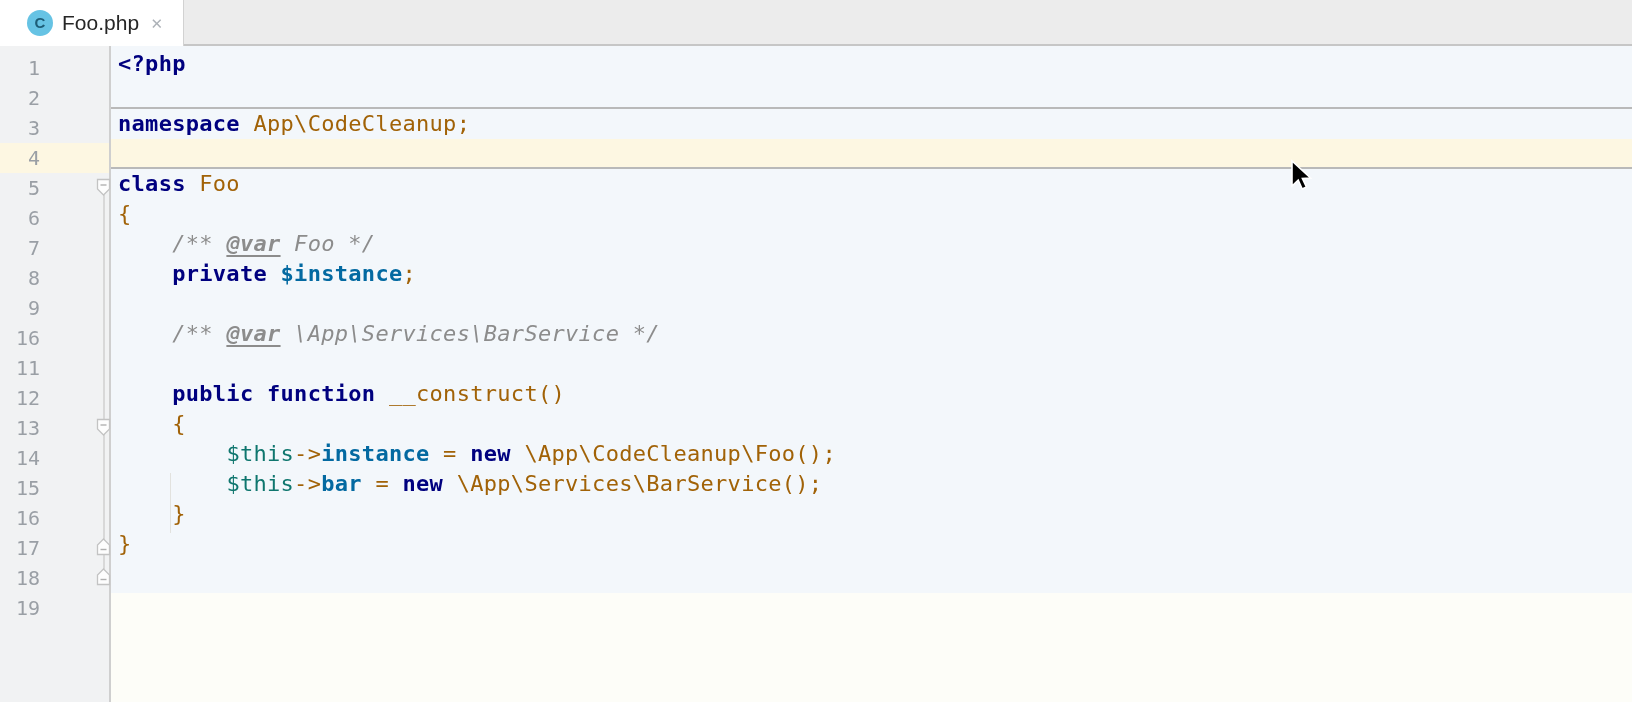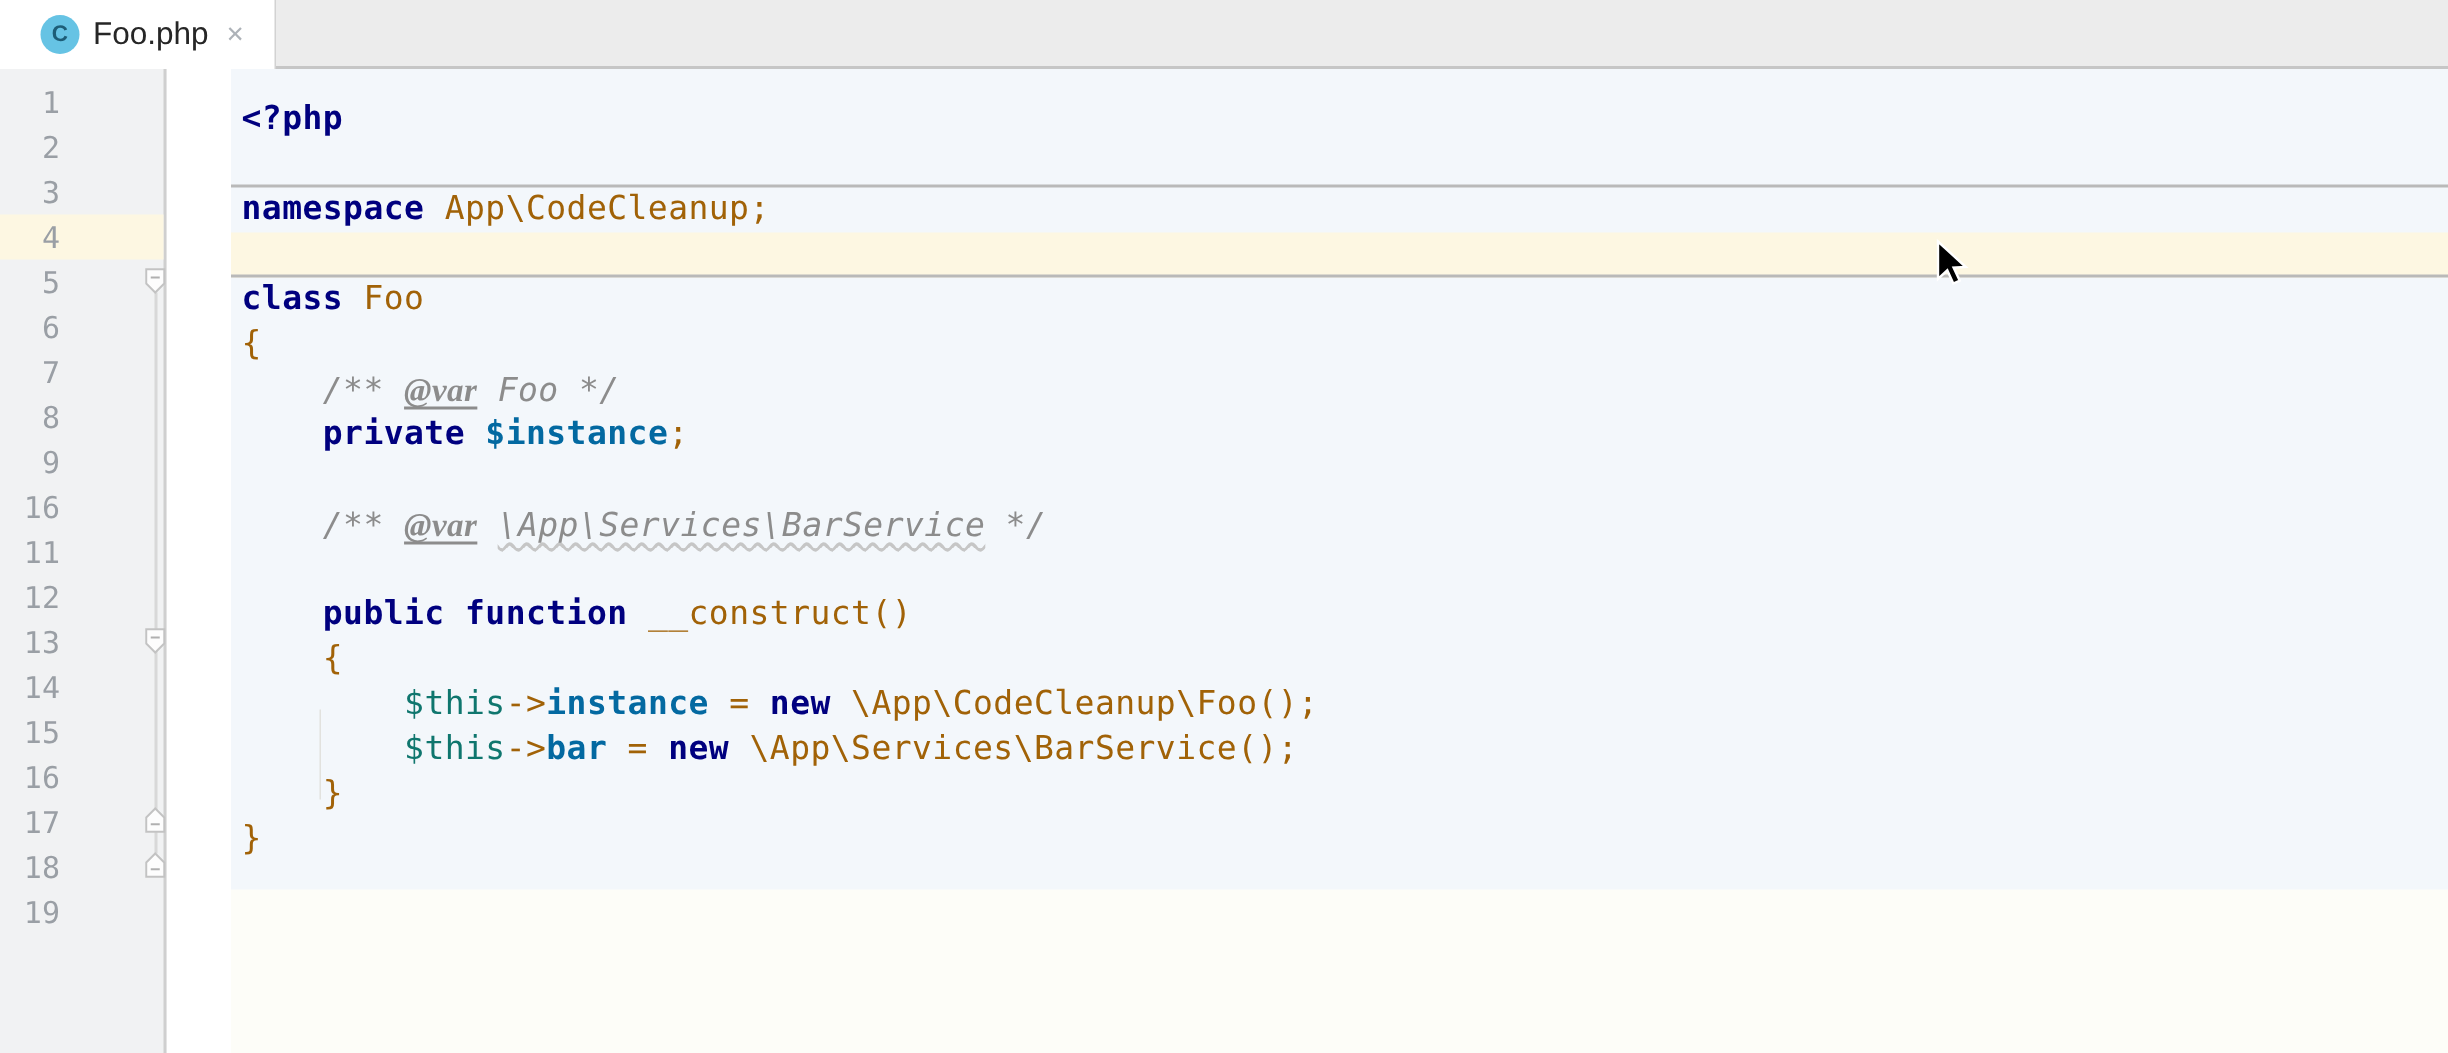--- a/index.html
+++ b/index.html
@@ -24,34 +24,34 @@
   .gutter { position:relative; width:111px; height:656px; background:#f1f2f3;
             border-right:2px solid #cfcfcf; padding-top:7px; flex:0 0 111px; z-index:2; }
   .gutter-line { height:30px; line-height:30px; font-family:"DejaVu Sans Mono", monospace;
                  font-size:20px; color:#9a9fa5; position:relative; }
   .gutter-line .num { display:inline-block; width:40px; text-align:right; }
   .gutter-line.caret { background:#fdf7e2; }
 
   .fold-marker { position:absolute; left:96px; width:15px; height:18px; z-index:3; }
   .fold-connector { position:absolute; left:103px; width:2px; background:#d8d8d8; z-index:1; }
 
-  .code { position:relative; flex:1; height:656px; background:#fdfdf8; padding-top:19px;margin-left:43px; }
+  .code { position:relative; flex:1; height:656px; background:#fdfdf8; padding-top:3px; }
   .php-bg { position:absolute; left:0; top:0; width:100%; height:547px; background:#f3f7fb; }
   .code-line { position:relative; height:30px; line-height:30px; white-space:pre;
                font-family:"DejaVu Sans Mono", monospace; font-size:22px;
                letter-spacing:0.3px; color:#000; padding-left:7px; }
   .code-line.caret { background:#fdf7e2; }
   .code-line.sep { box-shadow: inset 0 -2px 0 #b9b9b9; }
 
   
   .k  { color:#00007f; font-weight:bold; }
   .p  { color:#a16207; }
   .c  { color:#8c8c8c; font-style:italic; }
-  .ct { color:#8c8c8c; font-style:italic; font-weight:bold; text-decoration:underline; text-underline-offset:4px;font-family:Liberation Serif, serif; }
-  .cw { color:#8c8c8c; font-style:italic; text-decoration:underline; text-decoration-style:wavy;
+  .ct { color:#8c8c8c; font-style:italic; font-weight:bold; text-decoration:underline; text-underline-offset:4px; }
+  .cw { color:#8c8c8c; font-style:italic; text-decoration-style:wavy;
         text-decoration-color:#c6c6c6; text-underline-offset:4px; }
   .f  { color:#0369a1; font-weight:bold; }
   .th { color:#0f766e; }
   .q  { color:#a16207; }
 
   .indent-guide { position:absolute; left:59px; top:427px; width:1px; height:60px;
                   background:#e2e2de; }
 
   .mouse-cursor { position:absolute; left:1289px; top:159px; width:24px; height:32px; z-index:9; }
 </style>

